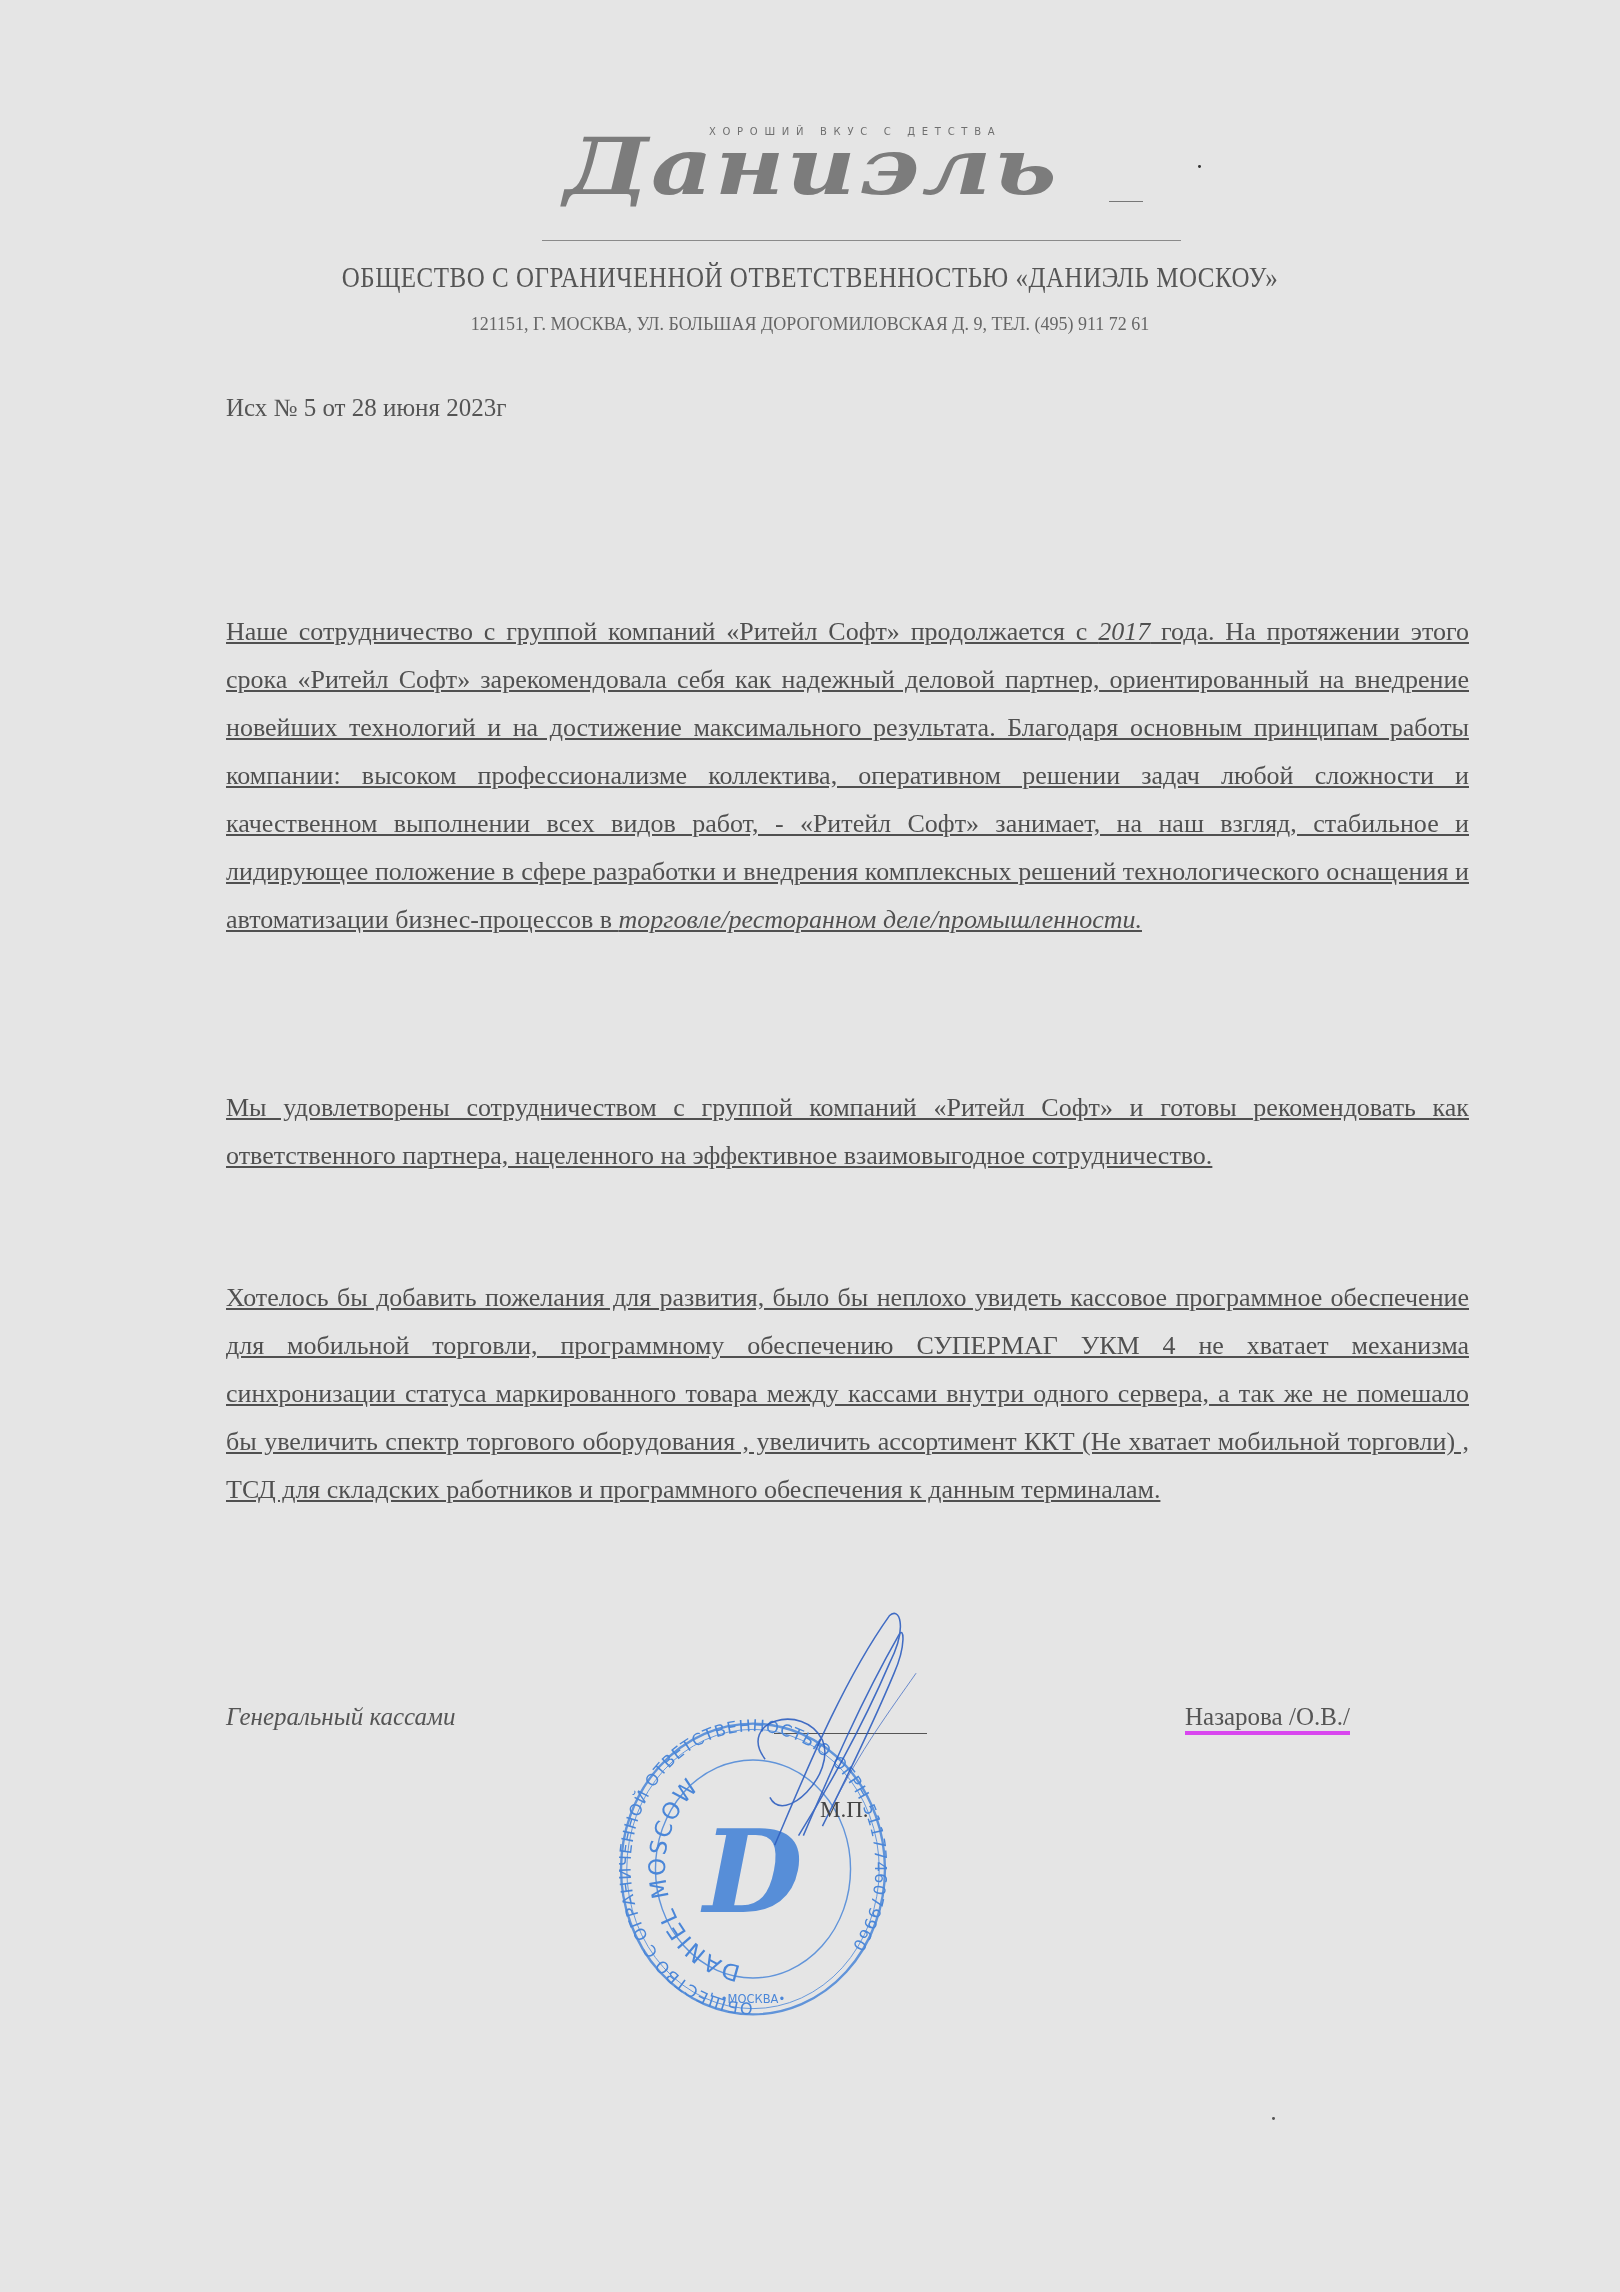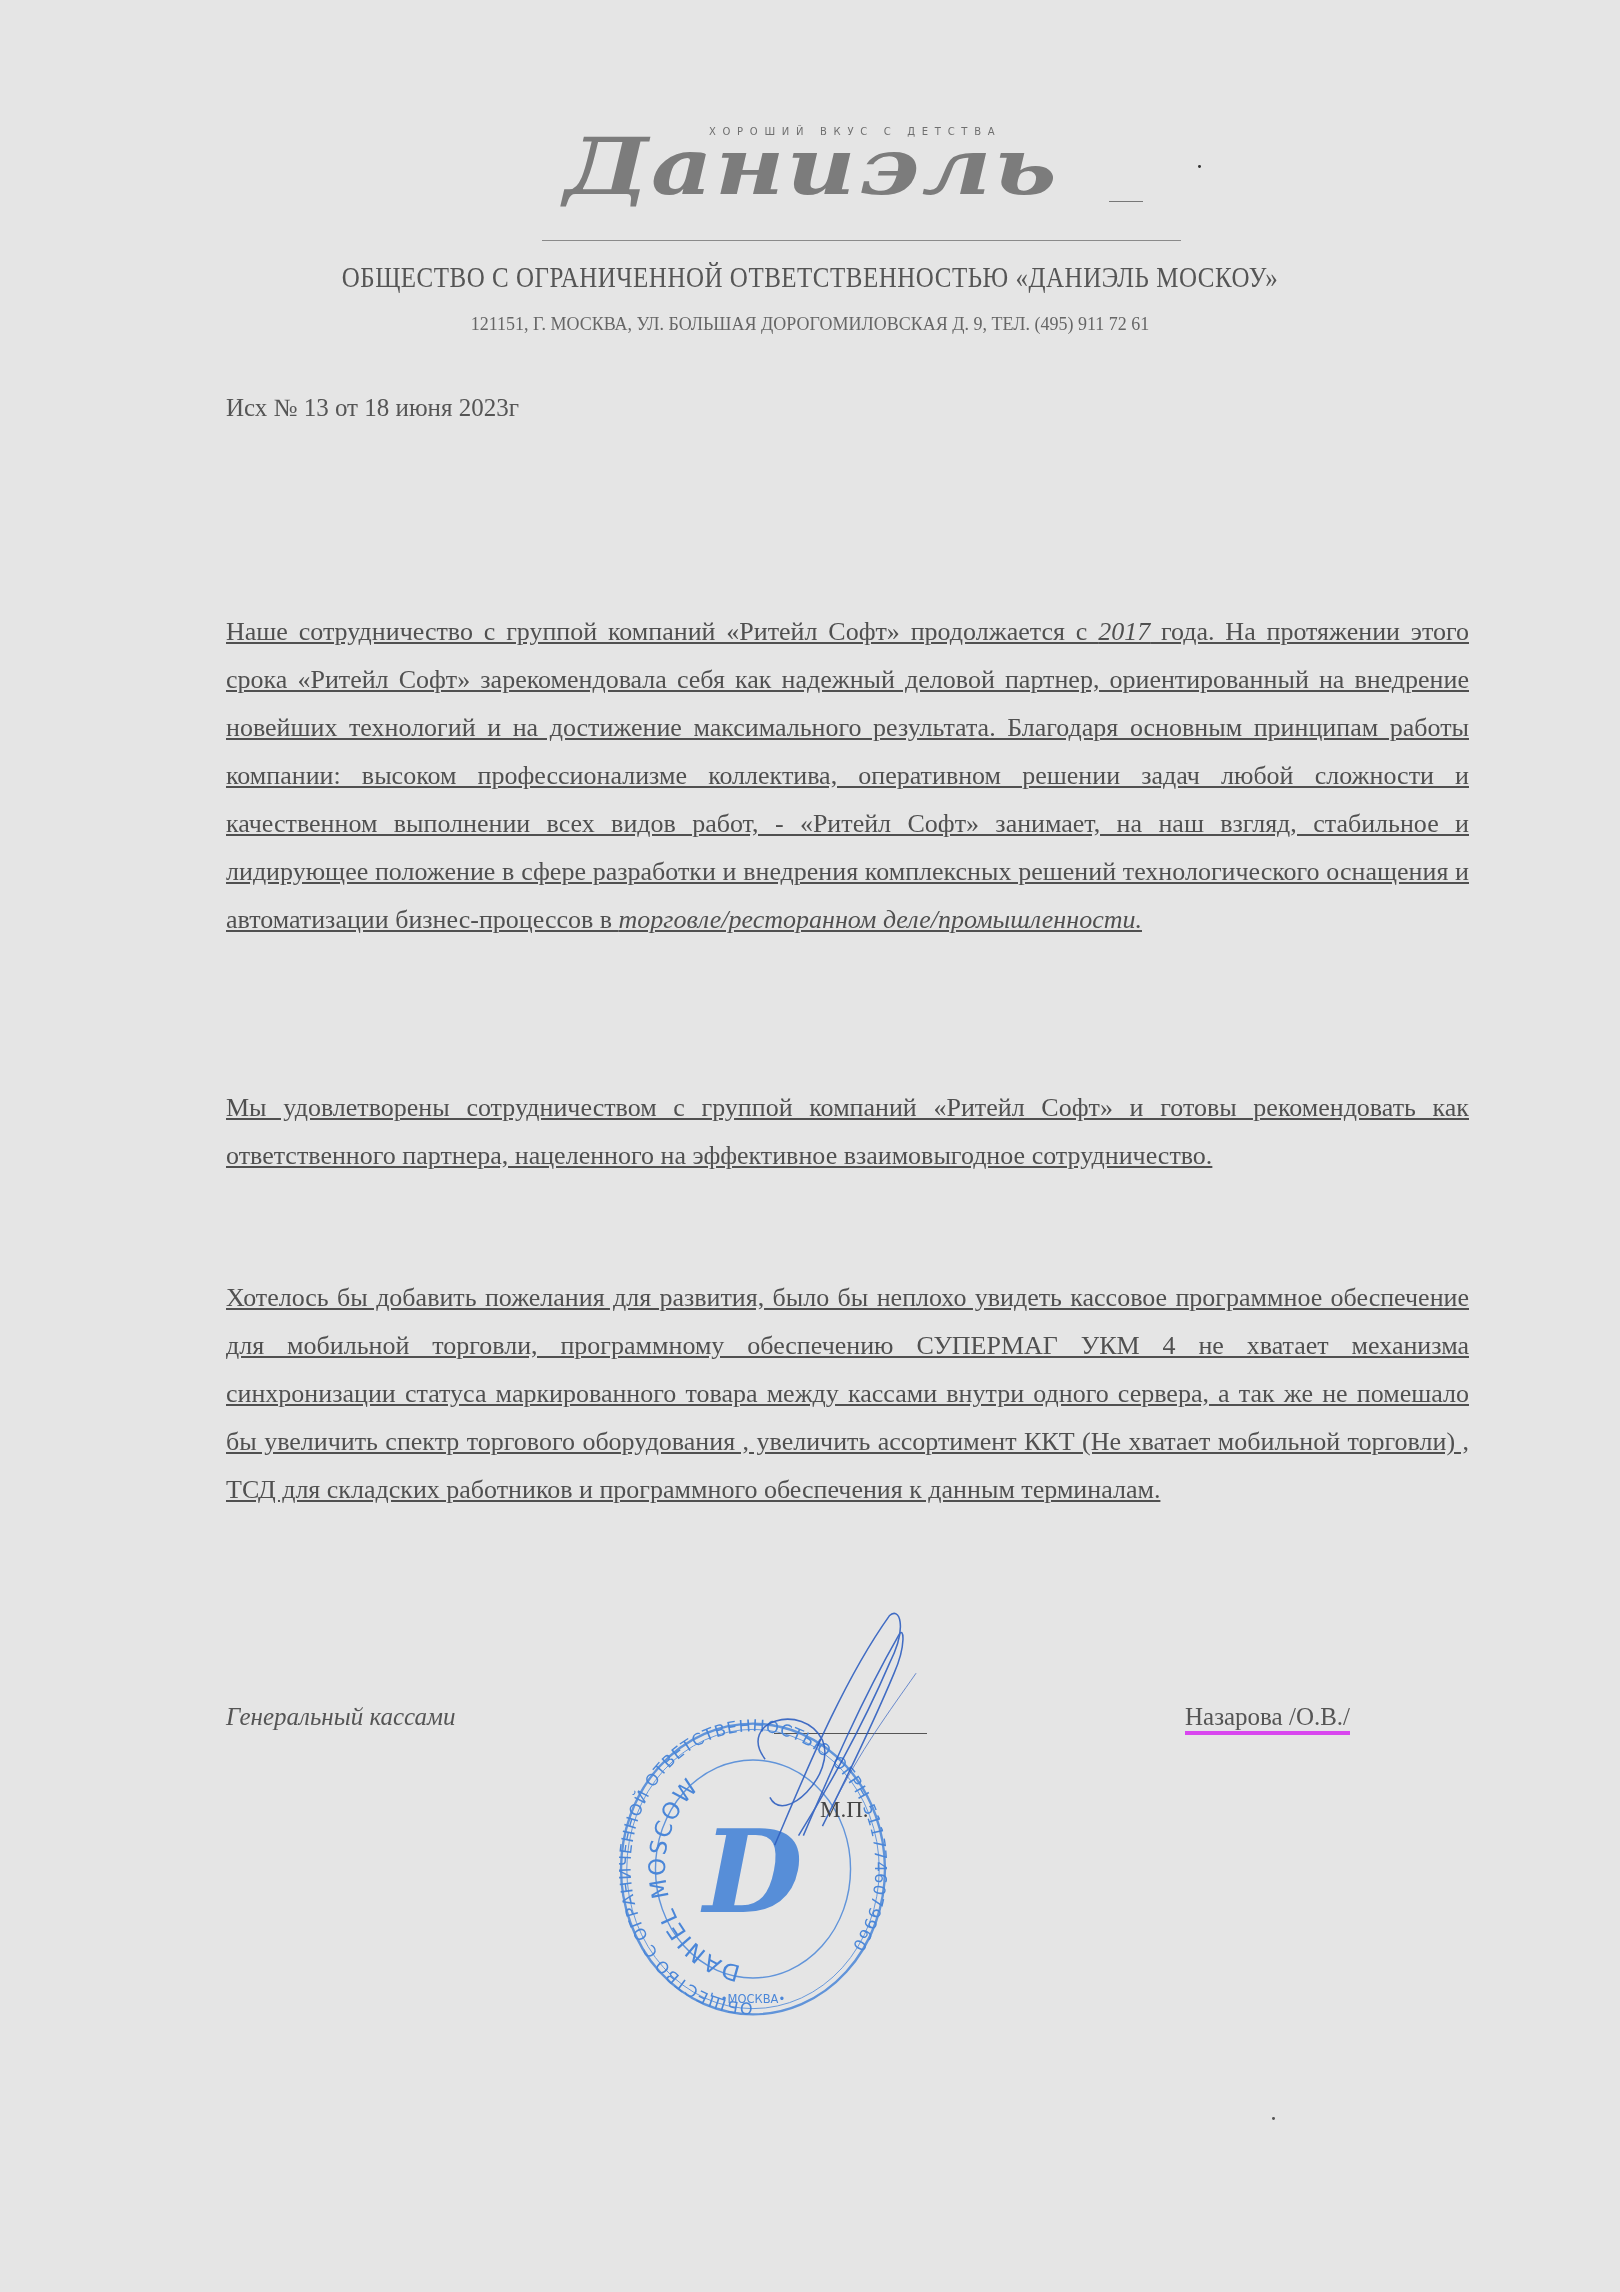--- a/index.html
+++ b/index.html
@@ -54,21 +54,21 @@
     <div class="logo-word">Даниэль</div>
     <div class="logo-tagline">ХОРОШИЙ ВКУС С ДЕТСТВА</div>
     <div class="logo-tail"></div>
   </div>
   <div class="logo-dot"></div>
   <div class="head-rule"></div>
 
   <div class="org-name">ОБЩЕСТВО С ОГРАНИЧЕННОЙ ОТВЕТСТВЕННОСТЬЮ «ДАНИЭЛЬ МОСКОУ»</div>
   <div class="org-address">121151, Г. МОСКВА, УЛ. БОЛЬШАЯ ДОРОГОМИЛОВСКАЯ Д. 9, ТЕЛ. (495) 911 72 61</div>
 
-  <div class="outgoing">Исх № 13 от 18 июня 2023г</div>
+  <div class="outgoing">Исх № 5 от 28 июня 2023г</div>
 
   <div class="body p1">
     <p><span>Наше сотрудничество с группой компаний «Ритейл Софт» продолжается с </span><span class="it">2017</span><span> года. На протяжении этого срока «Ритейл Софт» зарекомендовала себя как надежный деловой партнер, ориентированный на внедрение новейших технологий и на достижение максимального результата. Благодаря основным принципам работы компании: высоком профессионализме коллектива, оперативном решении задач любой сложности и качественном выполнении всех видов работ, - «Ритейл Софт» занимает, на наш взгляд, стабильное и лидирующее положение в сфере разработки и внедрения комплексных решений технологического оснащения и автоматизации бизнес-процессов в </span><span class="it">торговле/ресторанном деле/промышленности.</span></p>
   </div>
 
   <div class="body p2">
     <p>Мы удовлетворены сотрудничеством с группой компаний «Ритейл Софт» и готовы рекомендовать как ответственного партнера, нацеленного на эффективное взаимовыгодное сотрудничество.</p>
   </div>
 
   <div class="body p3">

